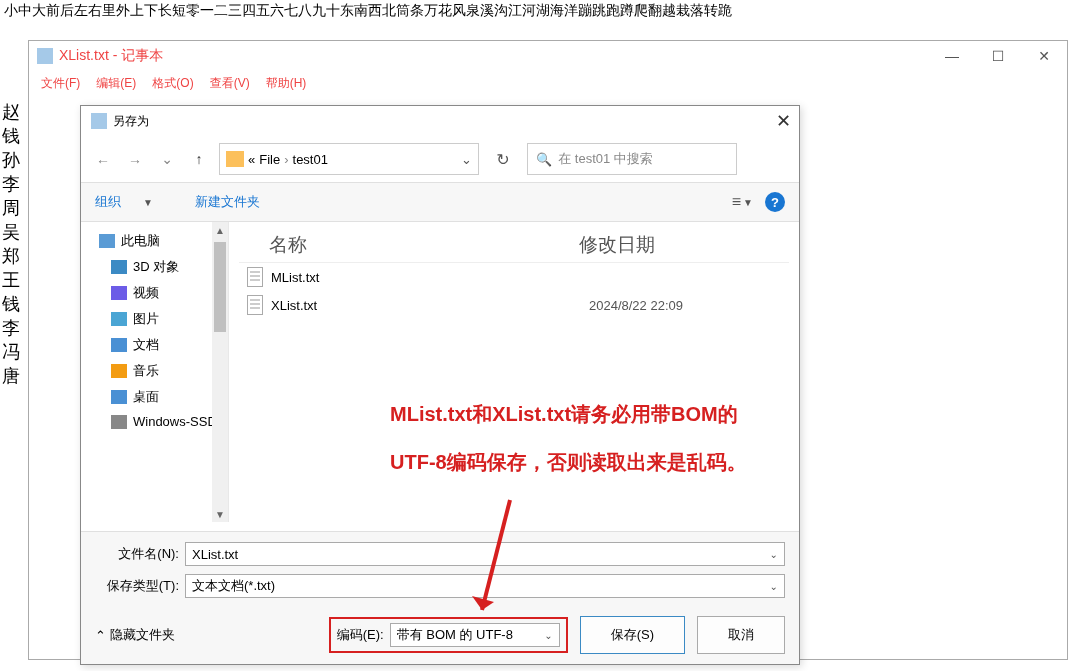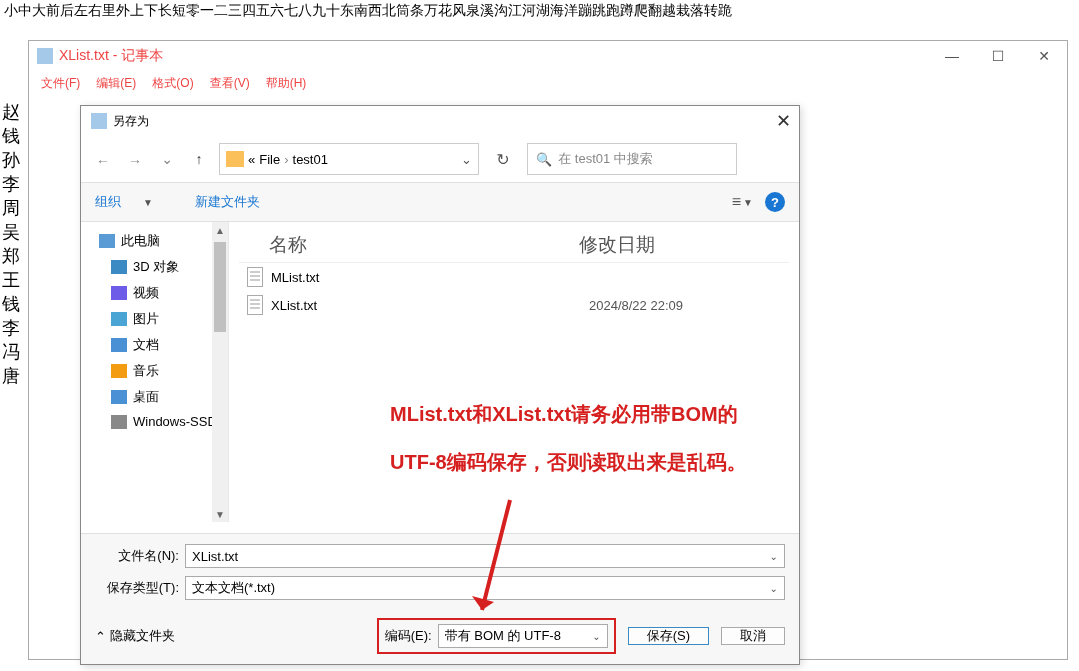--- a/index.html
+++ b/index.html
@@ -398,22 +398,22 @@
       width: 170px;
       display: flex;
       align-items: center;
       justify-content: space-between;
       padding: 0 6px;
       background: #fff;
       font-size: 13px;
     }
     .footer-btn {
       border: 1px solid #aaa;
-      height: 18px;
-      padding: 0 18px;
+      height: 38px;
+      padding: 0 30px;
       background: #fdfdfd;
       font-size: 13px;
       display: flex;
       align-items: center;
       margin-left: 12px;
     }
     .footer-btn.primary {
       border: 1px solid #3b8ac4;
     }
   </style>

